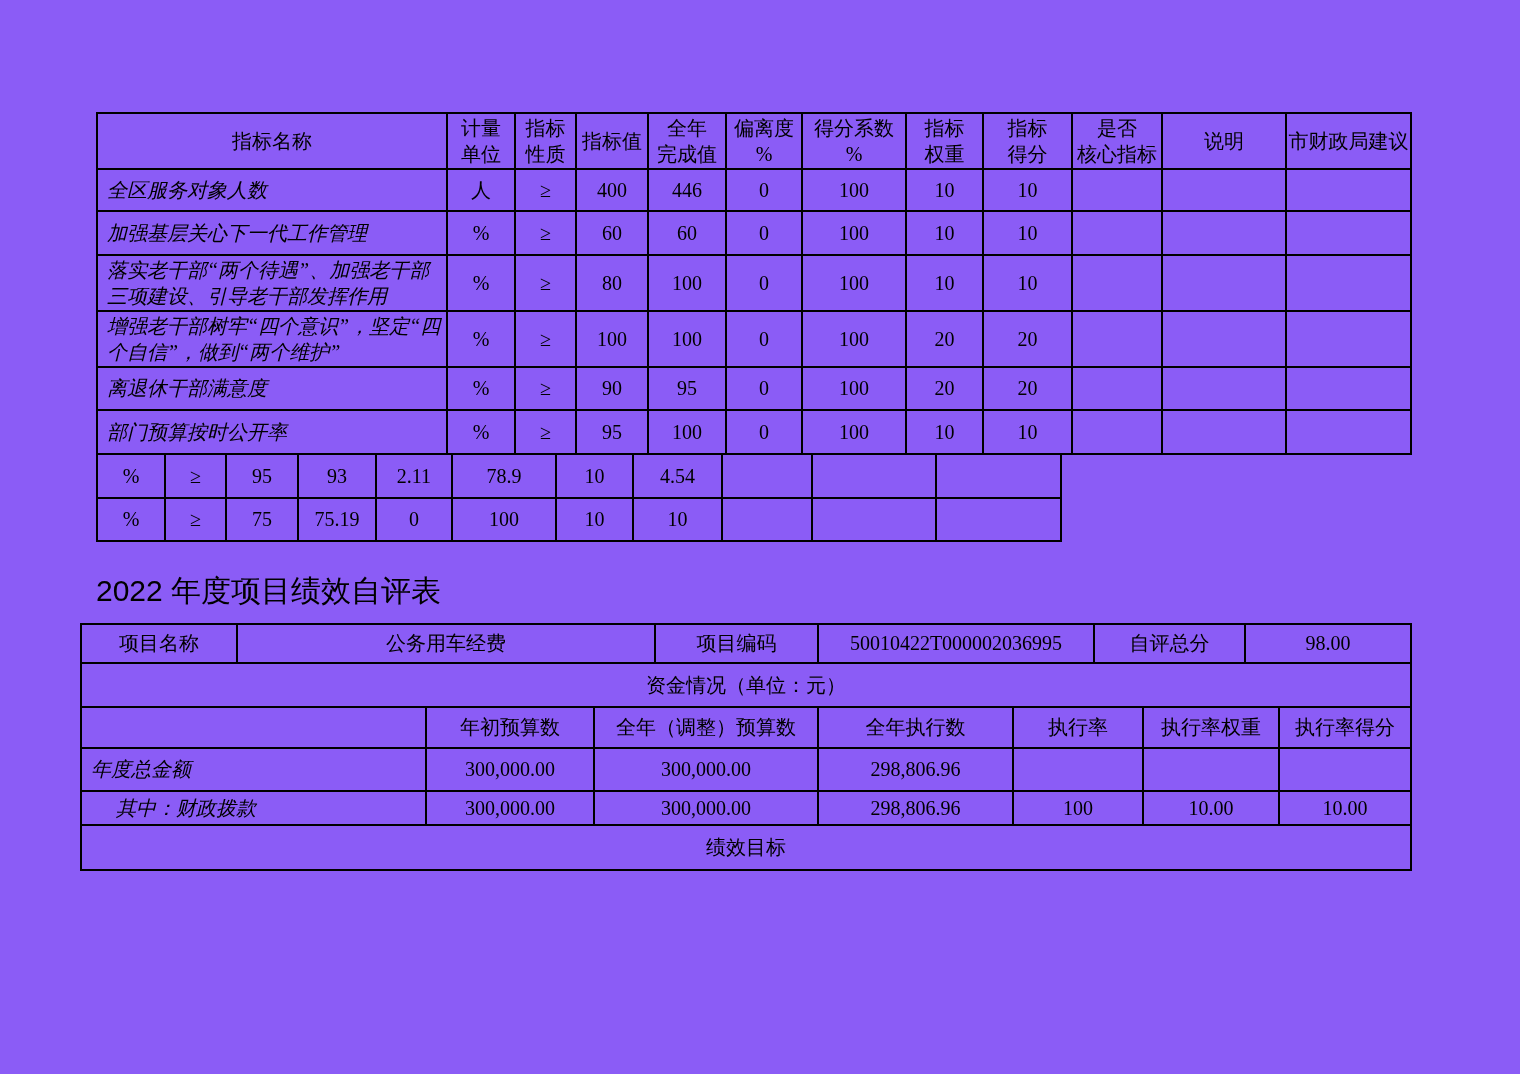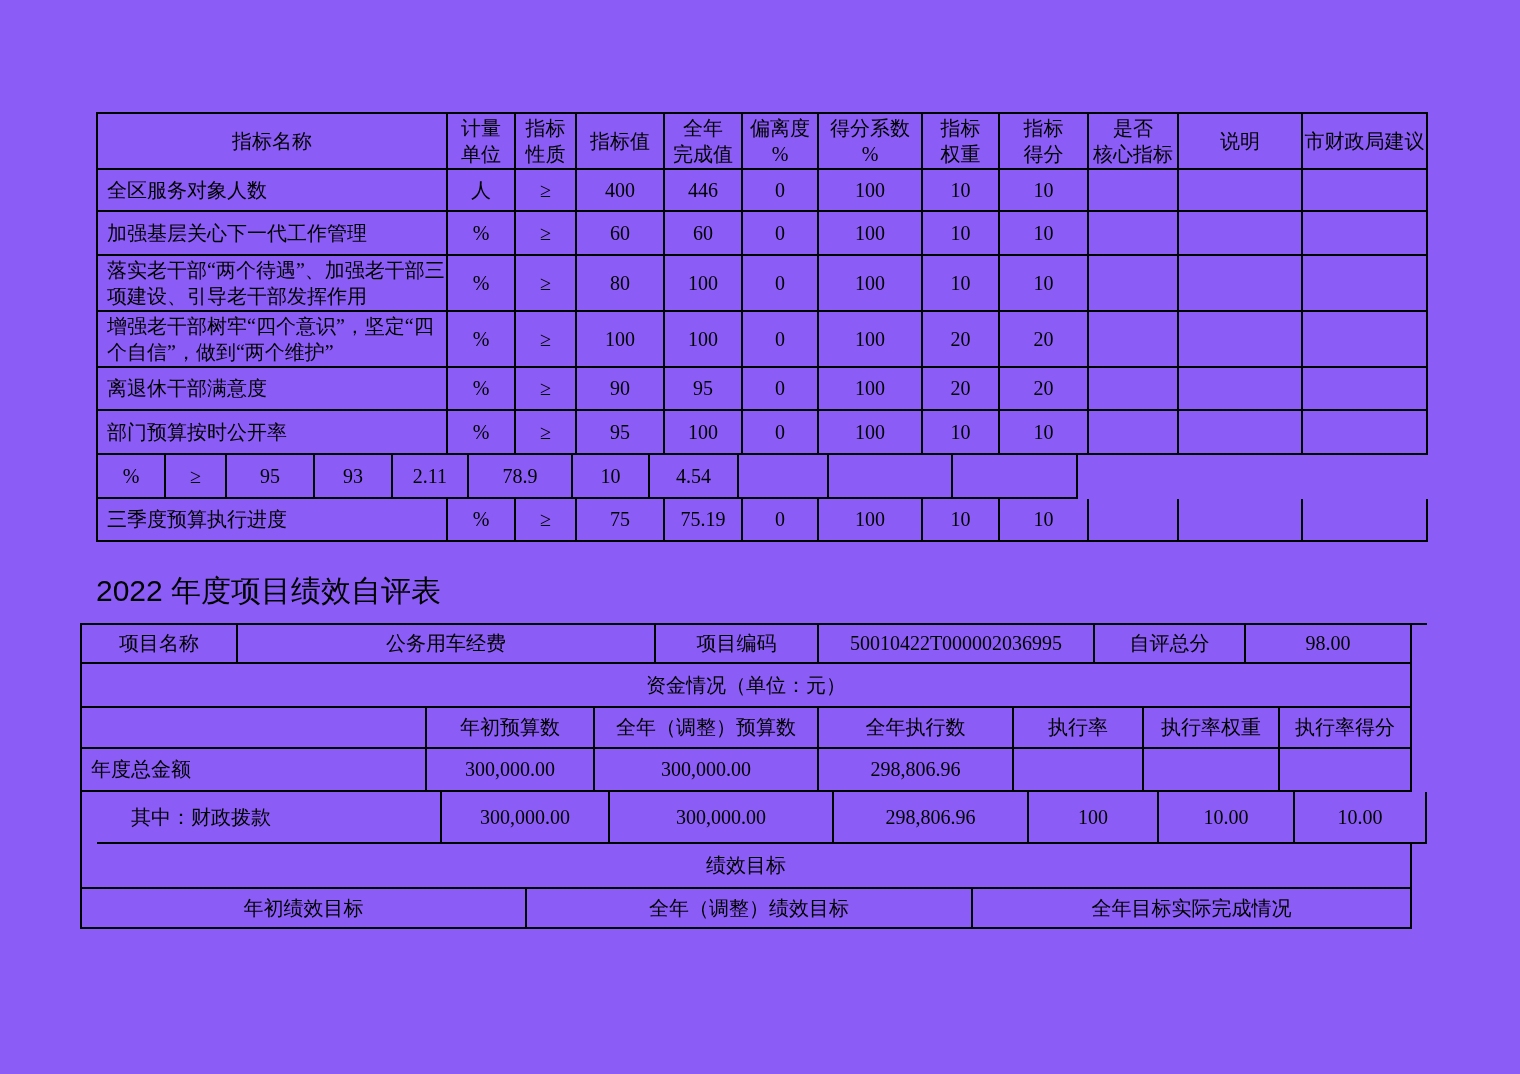--- a/index.html
+++ b/index.html
@@ -29,44 +29,45 @@
     font-size: 20px;
     line-height: 1.32;
     white-space: pre-line;
     overflow: hidden;
   }
   .left {
     justify-content: flex-start;
     text-align: left;
     padding-left: 9px;
     white-space: normal;
+    font-style: italic;
   }
   .indent { padding-left: 34px; }
 
   
   .t1c0 { width: 350px; } .t1c1 { width: 68px; }  .t1c2 { width: 61px; }
-  .t1c3 { width: 88px; }  .t1c4 { width: 78px; }  .t1c5 { width: 76px; }
+  .t1c3 { width: 72px; }  .t1c4 { width: 78px; }  .t1c5 { width: 76px; }
   .t1c6 { width: 104px; } .t1c7 { width: 77px; }  .t1c8 { width: 89px; }
   .t1c9 { width: 90px; }  .t1c10 { width: 124px; } .t1c11 { width: 125px; font-family: Liberation Serif, serif; }
 
   
   .a0 { width: 156px; } .a1 { width: 418px; } .a2 { width: 163px; }
   .a3 { width: 276px; } .a4 { width: 151px; } .a5 { width: 166px; }
   
   .full { width: 1330px; }
   
   .f0 { width: 345px; } .f1 { width: 168px; } .f2 { width: 224px; }
   .f3 { width: 195px; } .f4 { width: 130px; } .f5 { width: 136px; }
   .f6 { width: 132px; }
   
   .g0 { width: 445px; } .g1 { width: 446px; } .g2 { width: 439px; }
 
   .h56 { height: 56px; } .h42 { height: 42px; } .h44 { height: 44px; }
   .h43 { height: 43px; } .h39 { height: 39px; } .h41 { height: 41px; }
-  .h38 { height: 52px; margin-left: 15px; } .h45 { height: 45px; } .h40 { height: 40px; }
+  .h38 { height: 34px; } .h45 { height: 45px; } .h40 { height: 40px; }
   .hDbl { height: 56px; }
 
   .doc-title {
     position: absolute;
     left: 96px;
     top: 571px;
     width: 1330px;
     margin: 0;
     text-align: left;
     font-family: "Liberation Sans", "DejaVu Sans", sans-serif;
@@ -205,21 +206,20 @@
       <div class="c t1c5">2.11</div>
       <div class="c t1c6">78.9</div>
       <div class="c t1c7">10</div>
       <div class="c t1c8">4.54</div>
       <div class="c t1c9"></div>
       <div class="c t1c10"></div>
       <div class="c t1c11"></div>
     </div>
 
     <div class="row h43">
-      <div class="c left t1c0">三季度预算执行进度</div>
       <div class="c t1c1">%</div>
       <div class="c t1c2">≥</div>
       <div class="c t1c3">75</div>
       <div class="c t1c4">75.19</div>
       <div class="c t1c5">0</div>
       <div class="c t1c6">100</div>
       <div class="c t1c7">10</div>
       <div class="c t1c8">10</div>
       <div class="c t1c9"></div>
       <div class="c t1c10"></div>
@@ -271,20 +271,15 @@
       <div class="c f3">298,806.96</div>
       <div class="c f4">100</div>
       <div class="c f5">10.00</div>
       <div class="c f6">10.00</div>
     </div>
 
     <div class="row h45">
       <div class="c full">绩效目标</div>
     </div>
 
-    <div class="row h40">
-      <div class="c g0">年初绩效目标</div>
-      <div class="c g1">全年（调整）绩效目标</div>
-      <div class="c g2">全年目标实际完成情况</div>
-    </div>
 
   </div>
 </div>
 
 </body></html>

